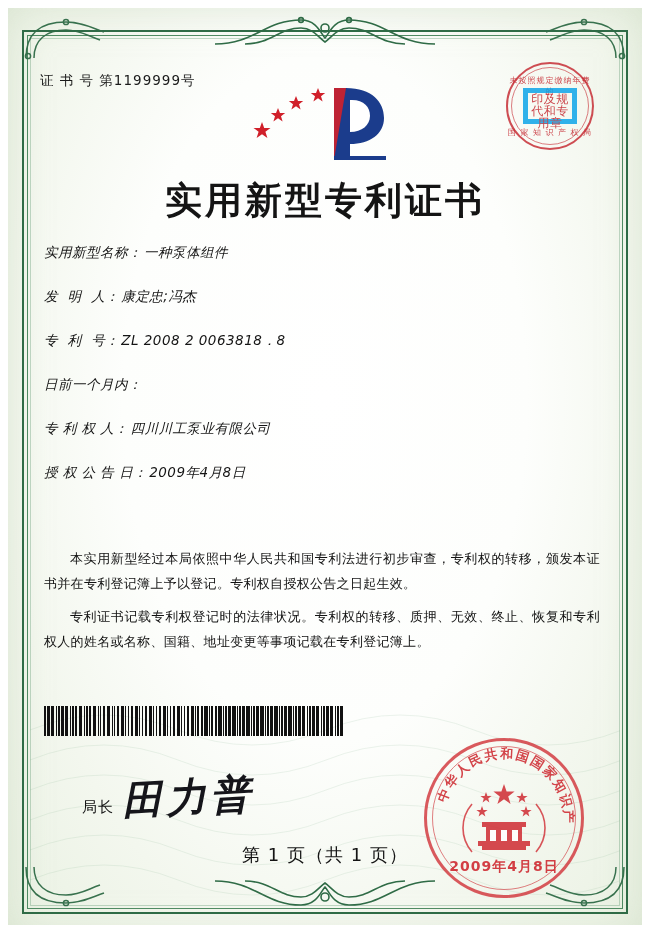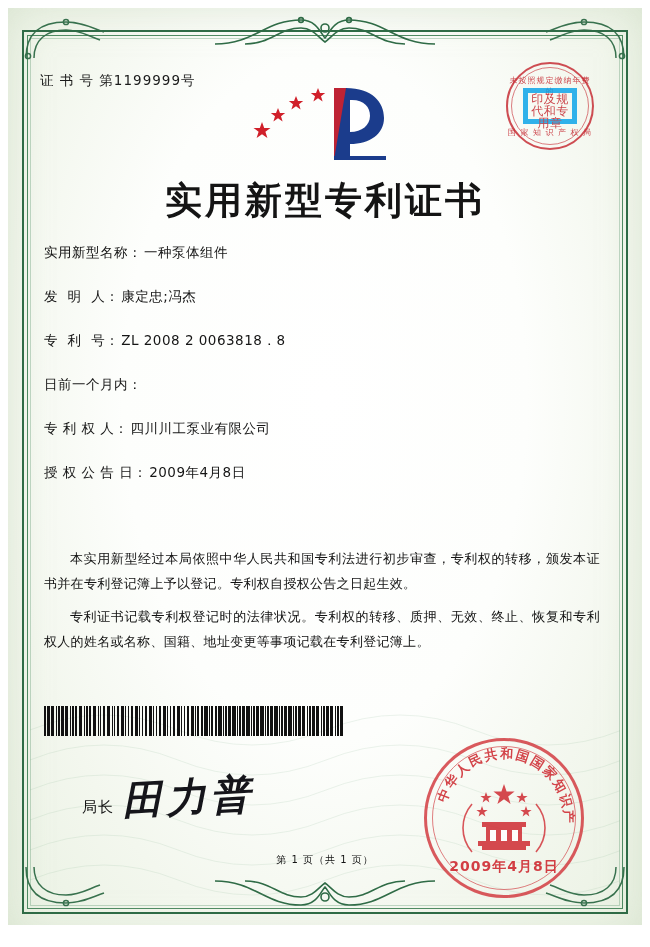--- a/index.html
+++ b/index.html
@@ -171,20 +171,21 @@
     top: 244px;
     width: 540px;
   }
   .field {
     display: flex;
     align-items: baseline;
     margin-bottom: 26px;
     font-size: 13.5px;
     color: #151515;
     letter-spacing: 0.5px;
+    font-style: italic;
   }
   .field .f-label {
     white-space: pre;
     flex: 0 0 auto;
   }
   .field .f-value {
     flex: 1 1 auto;
     padding-left: 2px;
   }
 
@@ -275,21 +276,21 @@
     letter-spacing: 1px;
     opacity: 0.9;
   }
 
   
   .footer {
     position: absolute;
     left: 0; right: 0;
     bottom: 58px;
     text-align: center;
-    font-size: 10px;
+    font-size: 18px;
     color: #141414;
     letter-spacing: 1px;
   }
 
   
   .guilloche {
     position: absolute;
     left: 30px; right: 30px;
     top: 700px;
     height: 210px;

